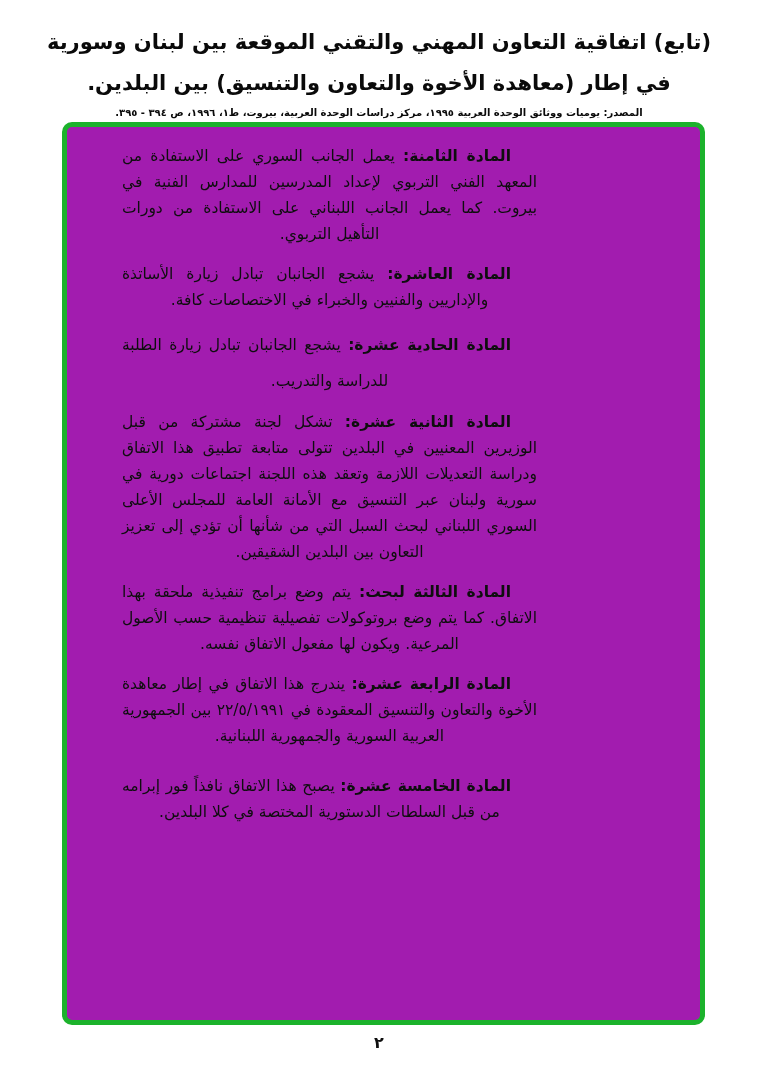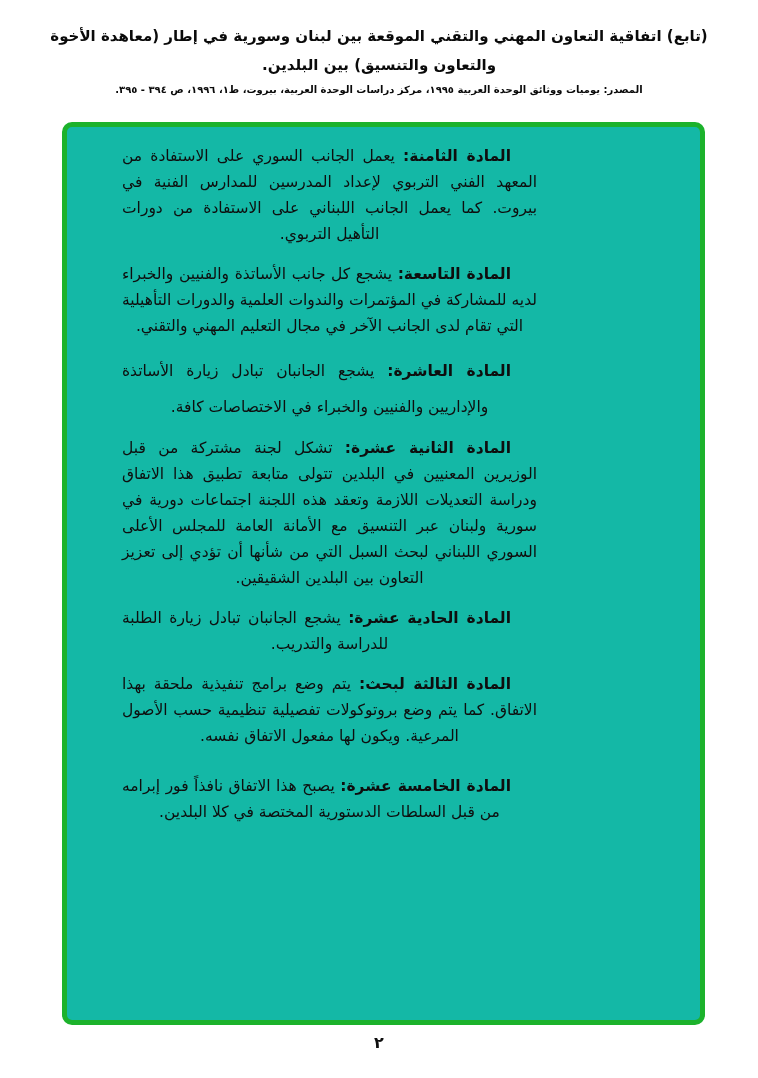--- a/index.html
+++ b/index.html
@@ -16,42 +16,42 @@
     color: #0e0e0e;
     overflow: hidden;
   }
   .header {
     padding-top: 22px;
   }
   .title {
     margin: 0 30px;
     text-align: center;
     font-weight: bold;
-    font-size: 15px;
+    font-size: 21px;
     line-height: 1.95;
     color: #0a0a0a;
   }
   .source {
     margin: 3px 20px 0;
     text-align: center;
     font-weight: bold;
     font-size: 10px;
     color: #0a0a0a;
   }
   .doc-box {
     position: absolute;
     left: 62px;
     top: 122px;
     width: 643px;
     height: 903px;
     box-sizing: border-box;
     border: 5px solid #1cb22c;
     border-radius: 10px;
     padding: 16px 163px 0 55px;
-    background: #14b8a6;
+    background: #a21caf;
   }
   .article {
     margin: 0 0 14px 0;
     font-size: 15.5px;
     line-height: 26px;
     text-align: justify;
     text-align-last: center;
     text-indent: 26px;
     color: #0e0e0e;
   }
@@ -81,30 +81,30 @@
 
   <div class="header">
     <div class="title">(تابع) اتفاقية التعاون المهني والتقني الموقعة بين لبنان وسورية في إطار (معاهدة الأخوة والتعاون والتنسيق) بين البلدين.</div>
     <div class="source">المصدر: يوميات ووثائق الوحدة العربية ١٩٩٥،  مركز دراسات الوحدة العربية، بيروت، ط١، ١٩٩٦، ص ٣٩٤ - ٣٩٥.</div>
   </div>
 
   <div class="doc-box">
     <div>
   <p class="article"><b>المادة الثامنة:</b><span> يعمل الجانب السوري على الاستفادة من المعهد الفني التربوي لإعداد المدرسين للمدارس الفنية في بيروت. كما يعمل الجانب اللبناني على الاستفادة من دورات التأهيل التربوي.</span></p>
 
-  <p class="article"><b>المادة التاسعة:</b><span> يشجع كل جانب الأساتذة والفنيين والخبراء لديه للمشاركة في المؤتمرات والندوات العلمية والدورات التأهيلية التي تقام لدى الجانب الآخر في مجال التعليم المهني والتقني.</span></p>
 
   <p class="article"><b>المادة العاشرة:</b><span> يشجع الجانبان تبادل زيارة الأساتذة والإداريين والفنيين والخبراء في الاختصاصات كافة.</span></p>
 
+  <p class="article"><b>المادة الحادية عشرة:</b><span> يشجع الجانبان تبادل زيارة الطلبة للدراسة والتدريب.</span></p>
+
   <p class="article"><b>المادة الثانية عشرة:</b><span> تشكل لجنة مشتركة من قبل الوزيرين المعنيين في البلدين تتولى متابعة تطبيق هذا الاتفاق ودراسة التعديلات اللازمة وتعقد هذه اللجنة اجتماعات دورية في سورية ولبنان عبر التنسيق مع الأمانة العامة للمجلس الأعلى السوري اللبناني لبحث السبل التي من شأنها أن تؤدي إلى تعزيز التعاون بين البلدين الشقيقين.</span></p>
-
-  <p class="article"><b>المادة الحادية عشرة:</b><span> يشجع الجانبان تبادل زيارة الطلبة للدراسة والتدريب.</span></p>
 
   <p class="article"><b>المادة الثالثة لبحث:</b><span> يتم وضع برامج تنفيذية ملحقة بهذا الاتفاق. كما يتم وضع بروتوكولات تفصيلية تنظيمية حسب الأصول المرعية. ويكون لها مفعول الاتفاق نفسه.</span></p>
 
+  <p class="article"><b>المادة الرابعة عشرة:</b><span> يندرج هذا الاتفاق في إطار معاهدة الأخوة والتعاون والتنسيق المعقودة في ٢٢/٥/١٩٩١ بين الجمهورية العربية السورية والجمهورية اللبنانية.</span></p>
 
   <p class="article"><b>المادة الخامسة عشرة:</b><span> يصبح هذا الاتفاق نافذاً فور إبرامه من قبل السلطات الدستورية المختصة في كلا البلدين.</span></p>
 </div>
   </div>
 
   <div class="page-number">٢</div>
 
 </div>
 
 </body></html>

